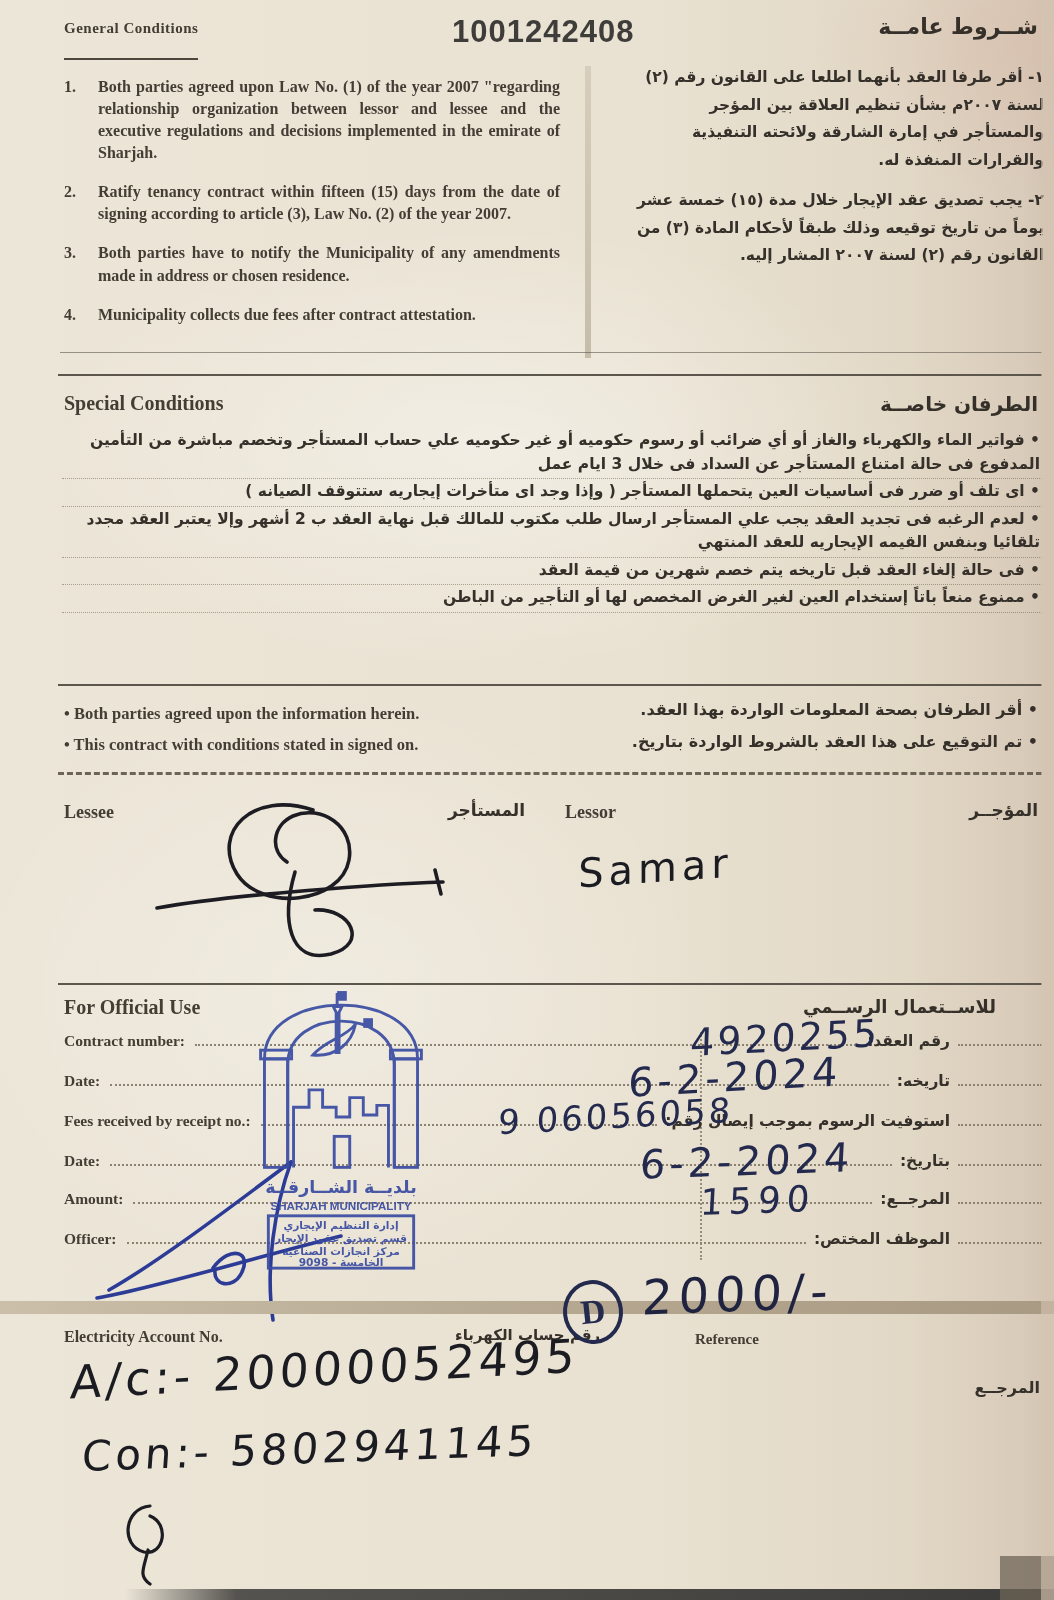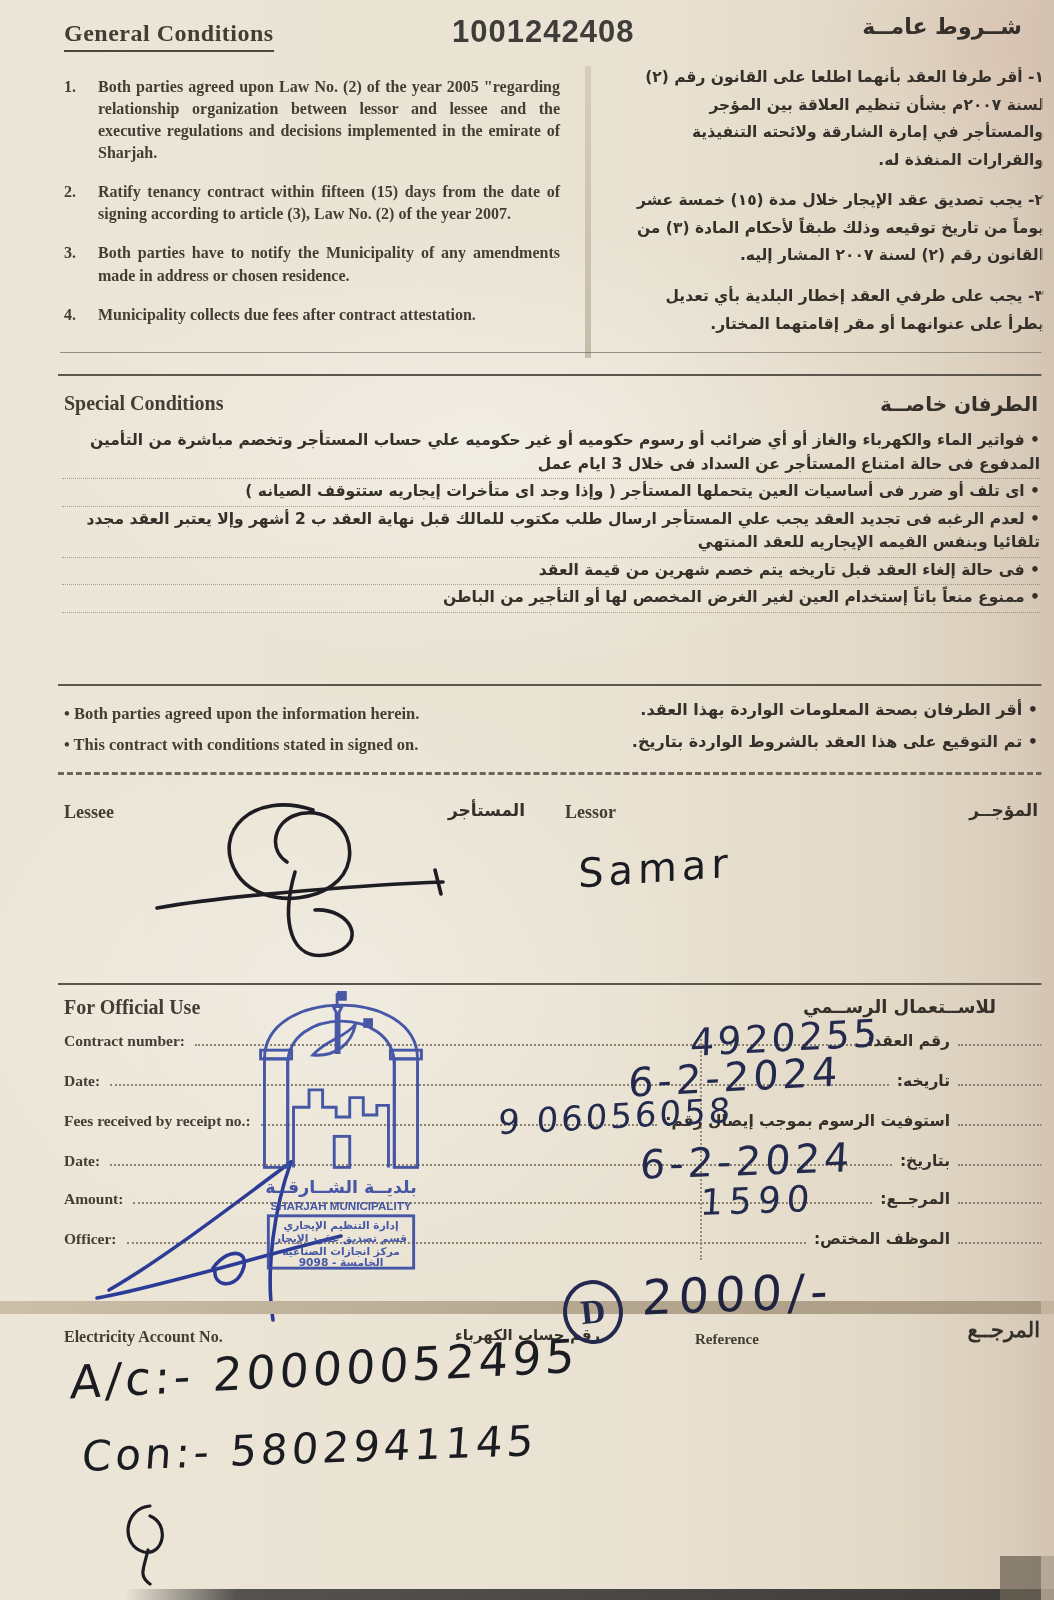--- a/index.html
+++ b/index.html
@@ -7,21 +7,21 @@
     background:
       radial-gradient(ellipse 620px 320px at 46% 28%, rgba(255,255,255,.38), transparent 70%),
       radial-gradient(ellipse 520px 420px at 32% 62%, rgba(255,255,255,.28), transparent 72%),
       radial-gradient(ellipse 300px 200px at 97% 3%, rgba(215,185,168,.45), transparent 70%),
       linear-gradient(90deg,#ece6d8 0%,#e9e2d2 60%,#e2d8c6 86%,#d9cbba 97%,#d2c2b1 100%);
     font-family:"Liberation Serif",serif;}
   .abs{position:absolute;}
   .en{font-family:"Liberation Serif",serif;color:#433d34;font-weight:bold;}
   .ar{font-family:"DejaVu Sans",sans-serif;color:#35302a;font-weight:bold;direction:rtl;}
   .rule{position:absolute;background:#5c564c;}
-  .h-en{font-size:24px;letter-spacing:.5px;border-bottom:2px solid #4c463d;padding-bottom:3px;}
+  .h-en{font-size:15px;letter-spacing:.5px;border-bottom:2px solid #4c463d;padding-bottom:21px;}
   .h-ar{font-size:22px;}
   .docnum{font-family:"Liberation Sans",sans-serif;font-weight:bold;font-size:31px;color:#3f3d3a;letter-spacing:1px;text-align:right;}
   .gc-en{width:496px;font-size:16px;line-height:1.38;text-align:justify;}
   .gc-en .item{display:flex;margin-bottom:17px;}
   .gc-en .num{width:34px;flex:none;}
   .gc-ar{width:414px;font-size:15.5px;line-height:1.78;text-align:right;}
   .gc-ar .item{margin-bottom:13px;}
   .sp-ar{width:980px;font-size:15.5px;line-height:1.52;text-align:right;}
   .sp-ar .item{padding:1px 2px 2px 0;border-bottom:1px dotted rgba(112,100,78,.55);}
   .sp-ar .item::before{content:"•  ";}
@@ -41,47 +41,46 @@
   .stamp{opacity:.93;}
   .circ{display:inline-flex;align-items:center;justify-content:center;width:52px;height:56px;border:4px solid #232a4e;border-radius:50%;font-size:34px;font-weight:bold;color:#232a4e;transform:rotate(-6deg);}
 </style>
 </head>
 <body>
 
 <div class="page">
 
   <div class="abs en h-en" style="left:64px;top:20px;">General Conditions</div>
   <div class="abs docnum" style="left:452px;top:14px;">1001242408</div>
-  <div class="abs ar h-ar" style="right:32px;top:14px;">شــروط عامــة</div>
+  <div class="abs ar h-ar" style="right:16px;top:14px;">شــروط عامــة</div>
 
   <div class="abs gc-en en" style="left:64px;top:76px;">
     <div class="item">
         <span class="num">1.</span>
-        <span>Both parties agreed upon Law No. (2) of the year 2005 "regarding relationship organization between lessor and lessee and the executive regulations and decisions implemented in the emirate of Sharjah.</span>
+        <span>Both parties agreed upon Law No. (1) of the year 2007 "regarding relationship organization between lessor and lessee and the executive regulations and decisions implemented in the emirate of Sharjah.</span>
       </div>
     <div class="item">
         <span class="num">2.</span>
         <span>Ratify tenancy contract within fifteen (15) days from the date of signing according to article (3), Law No. (2) of the year 2007.</span>
       </div>
     <div class="item">
         <span class="num">3.</span>
         <span>Both parties have to notify the Municipality of any amendments made in address or chosen residence.</span>
       </div>
     <div class="item">
         <span class="num">4.</span>
         <span>Municipality collects due fees after contract attestation.</span>
       </div>
   </div>
 
   <div class="abs" style="left:585px;top:66px;width:6px;height:292px;background:linear-gradient(180deg,#d6cdbc,#c6bcaa);"></div>
 
   <div class="abs gc-ar ar" style="left:630px;top:64px;">
     <div class="item"><span>١-</span> <span>أقر طرفا العقد بأنهما اطلعا على القانون رقم (٢) لسنة ٢٠٠٧م بشأن تنظيم العلاقة بين المؤجر والمستأجر في إمارة الشارقة ولائحته التنفيذية والقرارات المنفذة له.</span></div>
     <div class="item"><span>٢-</span> <span>يجب تصديق عقد الإيجار خلال مدة (١٥) خمسة عشر يوماً من تاريخ توقيعه وذلك طبقاً لأحكام المادة (٣) من القانون رقم (٢) لسنة ٢٠٠٧ المشار إليه.</span></div>
-    <div class="item"><span>٣-</span> <span>يجب على طرفي العقد إخطار البلدية بأي تعديل يطرأ على عنوانهما أو مقر إقامتهما المختار.</span></div>
   </div>
 
   <div class="rule" style="left:60px;top:352px;width:982px;height:1px;opacity:.6;"></div>
   <div class="rule" style="left:58px;top:374px;width:984px;height:2px;"></div>
 
   <div class="abs en" style="left:64px;top:392px;font-size:20px;">Special Conditions</div>
   <div class="abs ar" style="right:16px;top:392px;font-size:20px;">الطرفان خاصــة</div>
 
   <div class="abs sp-ar ar" style="left:62px;top:428px;">
     <div class="item">فواتير الماء والكهرباء والغاز أو أي ضرائب أو رسوم حكوميه أو غير حكوميه علي حساب المستأجر وتخصم مباشرة من التأمين المدفوع فى حالة امتناع المستأجر عن السداد فى خلال 3 ايام عمل</div>
@@ -202,21 +201,21 @@
     <text x="89" y="289" text-anchor="middle" font-family="DejaVu Sans, sans-serif" font-weight="bold" font-size="11" fill="#3b4da3">قسم تصديق عقود الإيجار</text>
     <text x="89" y="302" text-anchor="middle" font-family="DejaVu Sans, sans-serif" font-weight="bold" font-size="11" fill="#3b4da3">مركز انجازات الصناعية</text>
     <text x="89" y="314" text-anchor="middle" font-family="DejaVu Sans, sans-serif" font-weight="bold" font-size="11" fill="#3b4da3">الخامسة - 9098</text>
   </svg>
 
   <div class="abs" style="left:0;top:1301px;width:1054px;height:13px;background:linear-gradient(90deg,#cbbfa9,#b3a58e 60%,#a89a83);"></div>
 
   <div class="abs en" style="left:64px;top:1328px;font-size:16px;">Electricity Account No.</div>
   <div class="abs ar" style="left:455px;top:1326px;font-size:15px;">رقم حساب الكهرباء</div>
   <div class="abs en" style="left:695px;top:1331px;font-size:15px;">Reference</div>
-  <div class="abs ar" style="right:14px;top:1318px;font-size:21px;font-family:Liberation Serif, serif;">المرجــع</div>
+  <div class="abs ar" style="right:14px;top:1378px;font-size:16px;">المرجــع</div>
 
   <div class="abs" style="left:563px;top:1280px;">
     <span class="circ">D</span>
   </div>
   <div class="abs hand" style="left:642px;top:1266px;font-size:48px;letter-spacing:6px;color:#1f2340;transform:rotate(-2deg) skewX(-4deg);">2000/-</div>
 
   <div class="abs hand ink-k" style="left:70px;top:1342px;font-size:46px;letter-spacing:4px;transform:rotate(-3deg) skewX(-6deg);">A/c:- 20000052495</div>
   <div class="abs hand ink-k" style="left:82px;top:1424px;font-size:42px;letter-spacing:4px;transform:rotate(-2deg) skewX(-6deg);">Con:- 5802941145</div>
 
   <svg class="abs" style="left:112px;top:1498px;" width="75" height="90" viewBox="0 0 75 90">

